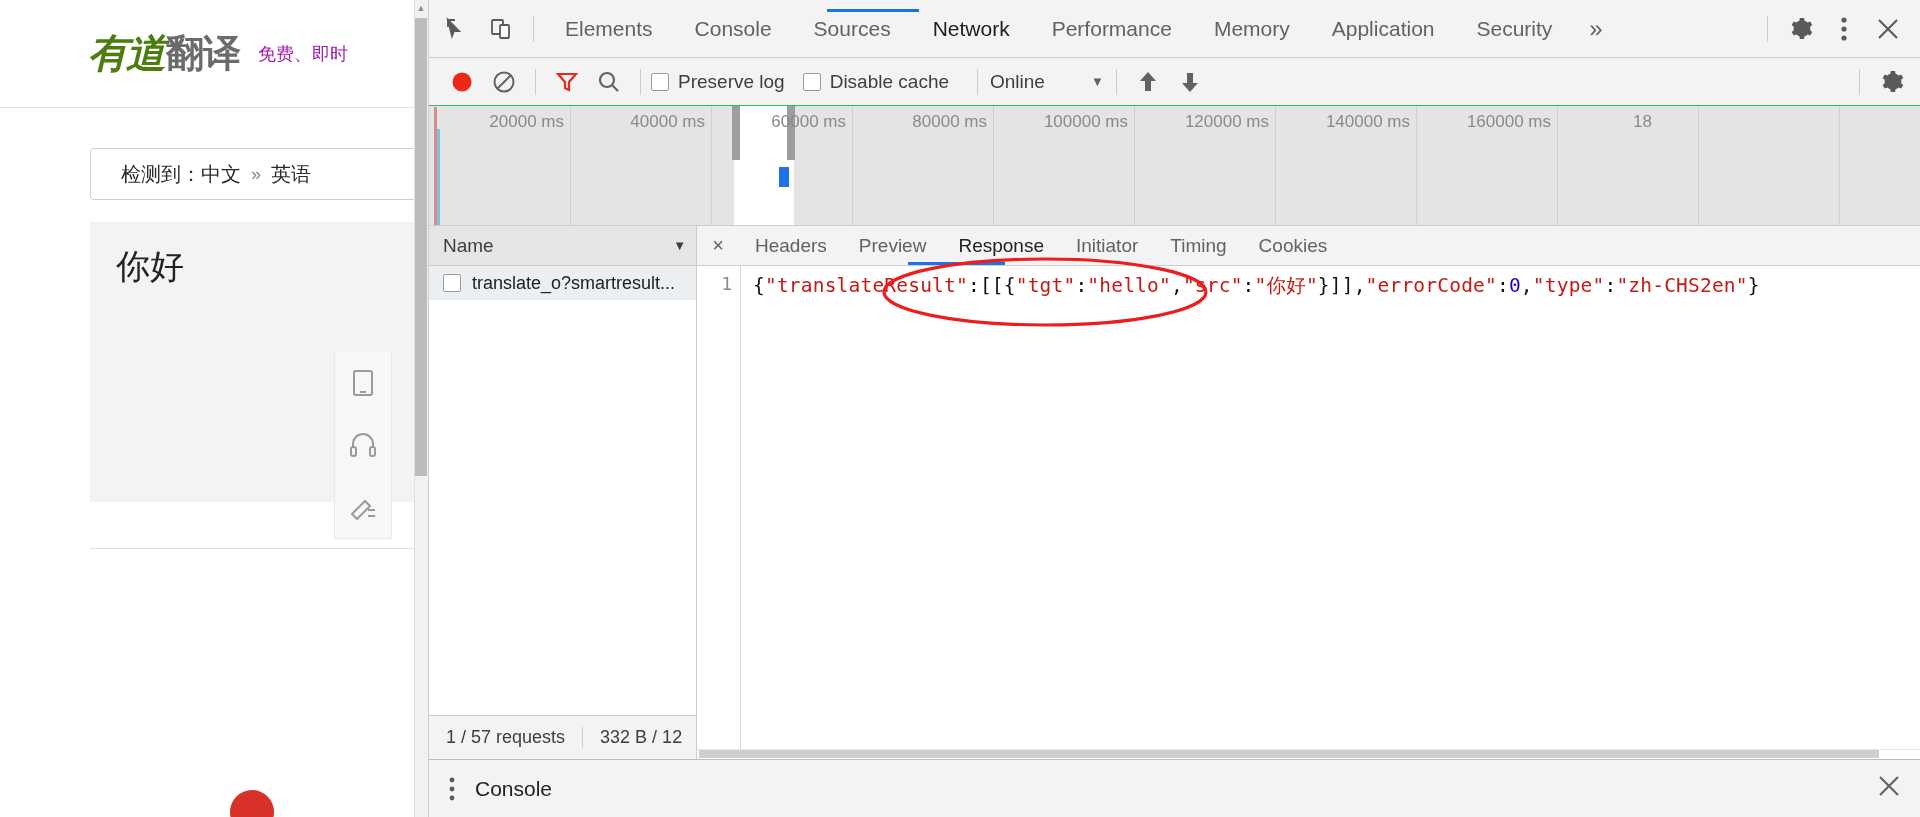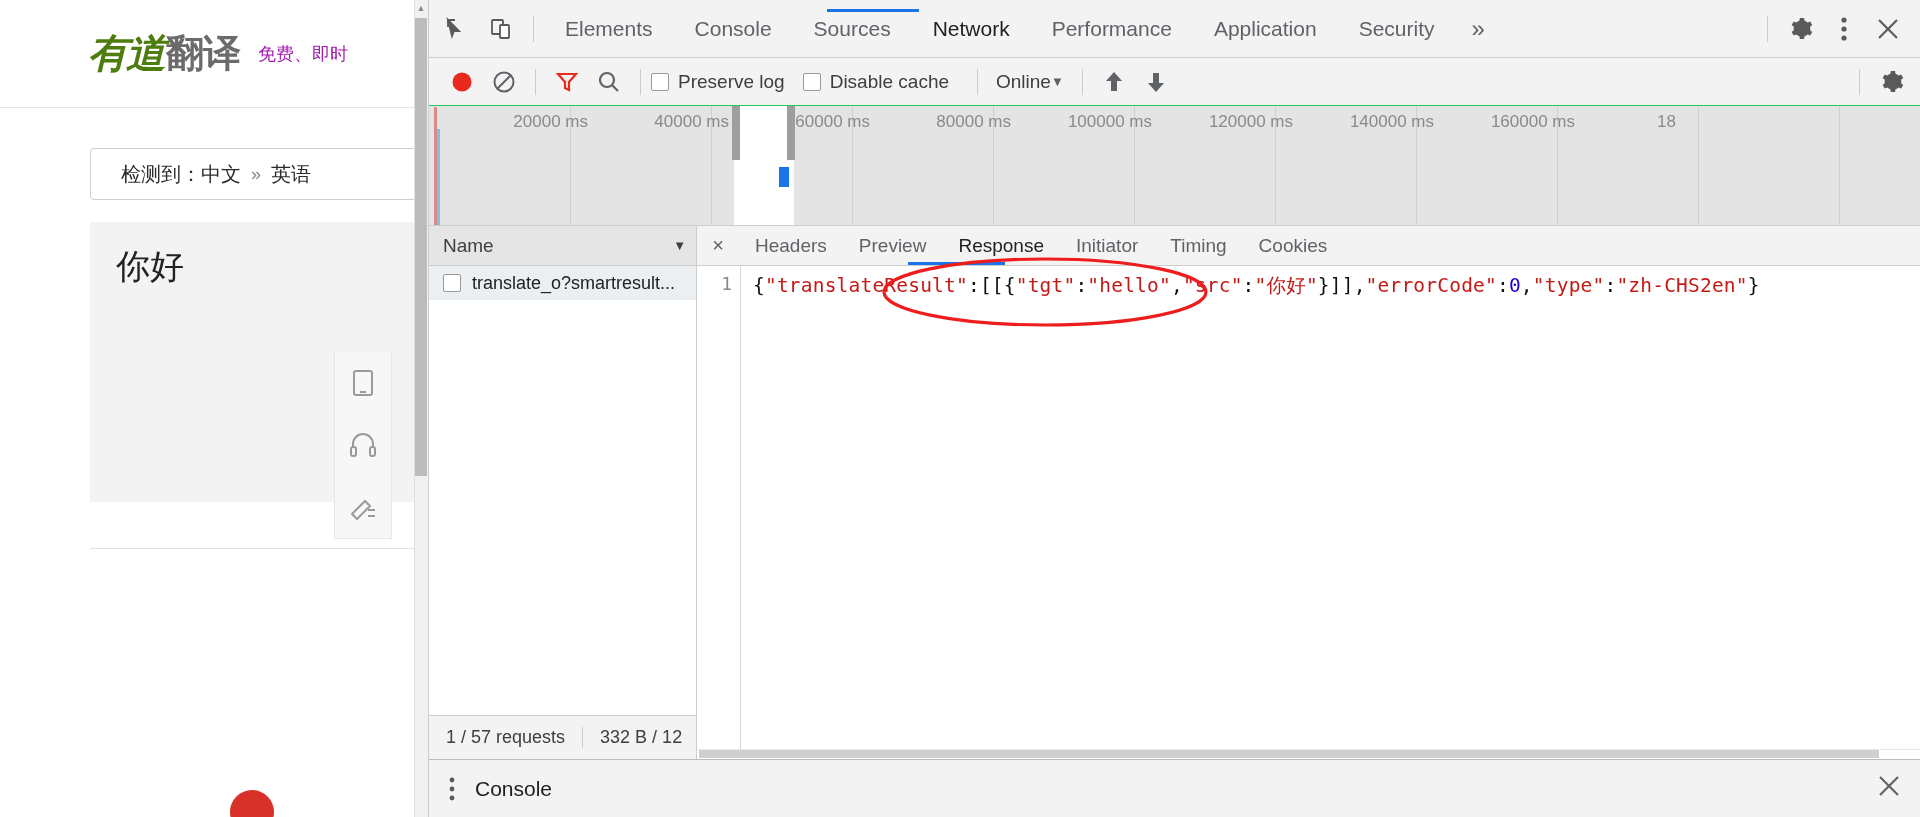--- a/index.html
+++ b/index.html
@@ -116,41 +116,41 @@
   }
   .chk {
     width:18px; height:18px; border:1px solid #9a9a9a; border-radius:2px;
     background:#fff; display:inline-block; flex:none;
   }
   .chk-label {
     display:flex; align-items:center; gap:9px;
     font-size:19px; color:#3c4043; margin-right:18px; white-space:nowrap;
   }
   #throttle {
-    display:flex; align-items:center; 
-    font-size:19px; color:#3c4043; margin:0 8px; white-space:nowrap;
+    display:flex; align-items:center; gap:46px;
+    font-size:19px; color:#3c4043; margin:0 2px; white-space:nowrap;
   }
   .caret { font-size:13px; color:#5f6368; }
   
   #net-tab-underline {
     position:absolute; left:398px; top:-49px; width:92px; height:3px;
     background:#1a73e8;
   }
 
   
   #overview {
     height:120px; flex:none; position:relative;
     background:#e4e4e4; border-bottom:1px solid #cdcdcd; overflow:hidden;
   }
   .ov-grid {
     position:absolute; top:0; bottom:0; width:1px; background:#d0d0d0;
   }
   .ov-label {
     position:absolute; top:6px; font-size:17px; color:#8a8a8a;
-    transform:translateX(-100%); padding-right:6px; white-space:nowrap;margin-left:24px;
+    transform:translateX(-100%); padding-right:6px; white-space:nowrap;
   }
   #ov-window {
     position:absolute; top:0; bottom:0; background:#ffffff;
   }
   .ov-handle {
     position:absolute; top:0; height:54px; width:8px; background:#9e9e9e;
   }
   .ov-bar { position:absolute; bottom:0; width:5px; }
 
   
@@ -315,20 +315,21 @@
           <rect x="11" y="8" width="9" height="13" rx="1" fill="#fff"></rect>
       </svg>
     </div>
     <div class="vsep"></div>
 
     <div class="dt-tab">Elements</div>
     <div class="dt-tab">Console</div>
     <div class="dt-tab">Sources</div>
     <div class="dt-tab active">Network</div>
     <div class="dt-tab">Performance</div>
+    <div class="dt-tab">Memory</div>
     <div class="dt-tab">Application</div>
     <div class="dt-tab">Security</div>
     <div class="dt-tab" style="font-size:24px;padding:0 16px;">»</div>
 
     <div id="dt-tabs-right">
       <div class="vsep"></div>
       <div class="icon-btn">
         <svg width="25" height="25" viewBox="0 0 24 24" fill="#5a5a5a">
           <path d="M12 8.5a3.5 3.5 0 1 0 0 7 3.5 3.5 0 0 0 0-7zm9.4 3.5c0-.6-.06-1.2-.16-1.76l2.06-1.52-2-3.46-2.4 1a8.9 8.9 0 0 0-3-1.74L15.4 2h-4l-.5 2.52a8.9 8.9 0 0 0-3 1.74l-2.4-1-2 3.46L5.56 10.2A9.6 9.6 0 0 0 5.4 12c0 .6.06 1.2.16 1.76L3.5 15.28l2 3.46 2.4-1a8.9 8.9 0 0 0 3 1.74l.5 2.52h4l.5-2.52a8.9 8.9 0 0 0 3-1.74l2.4 1 2-3.46-2.06-1.52c.1-.56.16-1.16.16-1.76z"></path>
         </svg>

